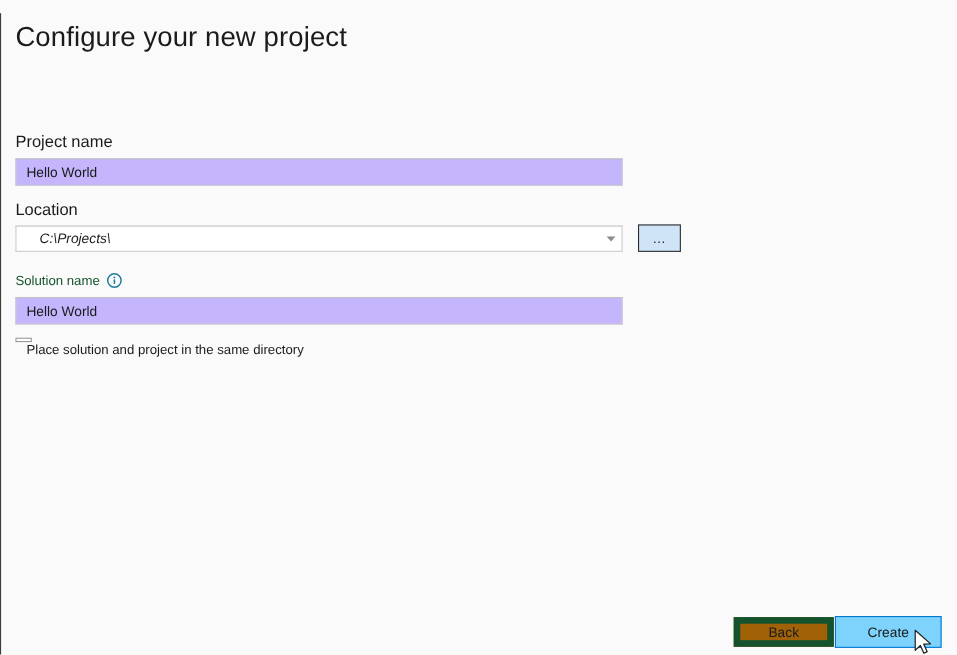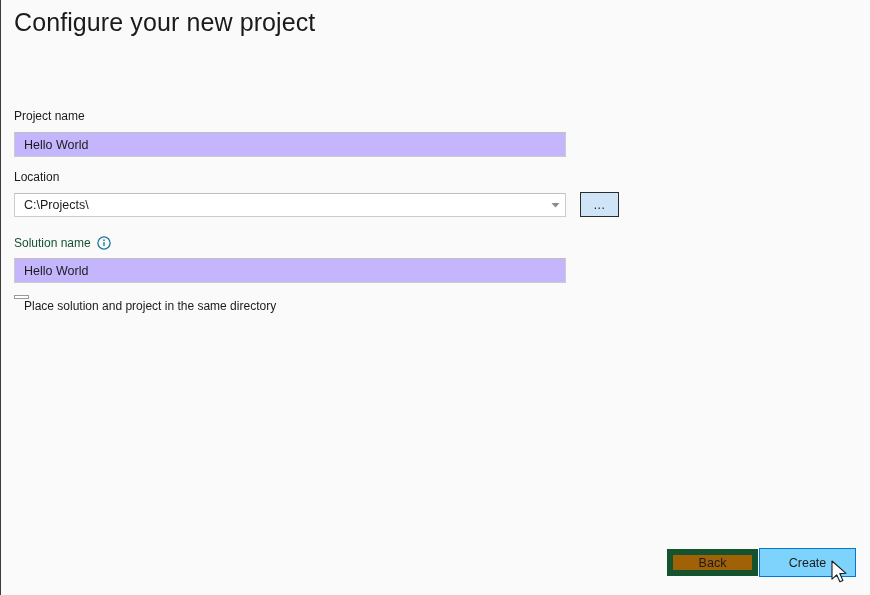--- a/index.html
+++ b/index.html
@@ -17,21 +17,21 @@
   }
   
   .left-edge {
     position: absolute;
     left: 0; top: 0;
     width: 1px; height: 595px;
     background: #3c3c3c;
   }
   .page {
     position: absolute;
-    left: 0; top: 0;
+    left: 0; top: 12px;
     width: 870px; height: 421px;
   }
 
   
   .page-title {
     position: absolute;
     left: 14px; top: 8px;
     font-size: 25px;
     font-weight: 300;
     letter-spacing: 0.1px;
@@ -63,21 +63,21 @@
     font-size: 11px;
     color: #1b1b1b;
     padding: 4px 9px 5px 9px;
     line-height: 1;
     white-space: nowrap;
   }
 
   
   .field-label {
     position: absolute;
-    font-size: 12px;
+    font-size: 15px;
     color: #1b1b1b;
     white-space: nowrap;
   }
   .text-input {
     position: absolute;
     background: #c4b5fd;
     border: 1px solid #ccccce;
     border-top-color: #bfbfc1;
     box-sizing: border-box;
     font-family: "Liberation Sans", sans-serif;
@@ -96,23 +96,24 @@
     position: absolute;
     left: 0; top: 0;
     width: 552px; height: 24px;
     background: #ffffff;
     border: 1px solid #ccccce;
     border-top-color: #bfbfc1;
     box-sizing: border-box;
     font-size: 12.5px;
     color: #1b1b1b;
     line-height: 22px;
-    padding-left: 9px;
+    padding-left: 21px;
     white-space: nowrap;
     overflow: hidden;
+    font-style: italic;
   }
   .combo-arrow {
     position: absolute;
     right: 1px; top: 1px;
     width: 20px; height: 22px;
     display: flex;
     align-items: center;
     justify-content: center;
   }
   .combo-arrow svg { display: block; }

